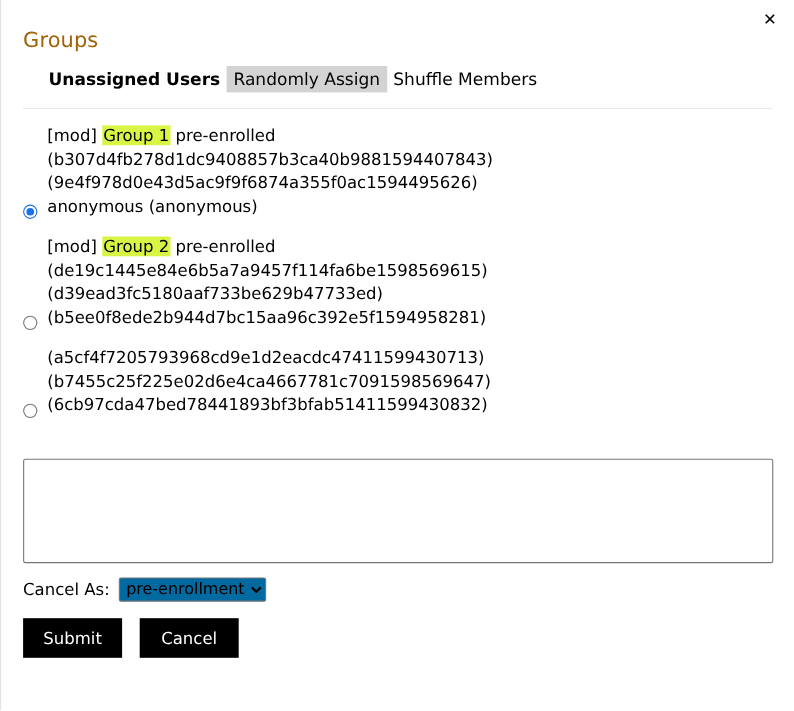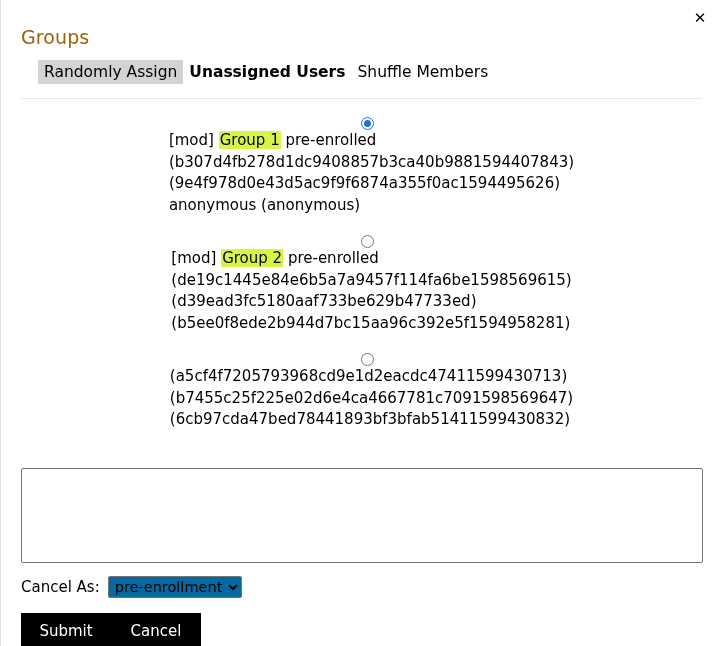--- a/index.html
+++ b/index.html
@@ -73,24 +73,23 @@
   .divider {
     margin: 14px 20px 0 20px;
     border-top: 1px solid #e8e8e8;
     height: 0;
   }
   .groups-list {
     padding: 14px 0 0 0;
   }
   .group-row {
     display: flex;
-    align-items: center;
+    align-items: flex-end;
     padding: 0 0 0 20px;
     margin-bottom: 15px;
-    flex-direction: column;
   }
   .radio {
     -webkit-appearance: none;
     appearance: none;
     width: 13px;
     height: 13px;
     min-width: 13px;
     border: 1px solid #767676;
     border-radius: 50%;
     margin: 4px 9px 0 0;
@@ -153,20 +152,21 @@
     padding: 1px 2px;
     border: 1px solid #767676;
     border-radius: 2px;
     background: #0369a1;
     color: #000;
     cursor: pointer;
   }
   .buttons-row {
     display: flex;
     padding: 15px 0 0 20px;
+    gap: 16px;
   }
   .btn {
     background: #000000;
     color: #ffffff;
     border: none;
     font-family: "DejaVu Sans", "Liberation Sans", sans-serif;
     font-size: 15px;
     padding: 9px 0;
     width: 90px;
     cursor: pointer;
@@ -176,22 +176,22 @@
 </head>
 <body>
 
 <div class="modal">
 
   <button class="close-btn">✕</button>
 
   <h1 class="modal-title">Groups</h1>
 
   <div class="tabs">
+    <button class="tab active">Unassigned Users</button>
     <button class="tab highlighted">Randomly Assign</button>
-    <button class="tab active">Unassigned Users</button>
     <button class="tab">Shuffle Members</button>
   </div>
 
   <div class="divider"></div>
 
   <div class="groups-list">
 
     <div class="group-row">
       <span class="radio checked"></span>
       <div class="group-lines">

